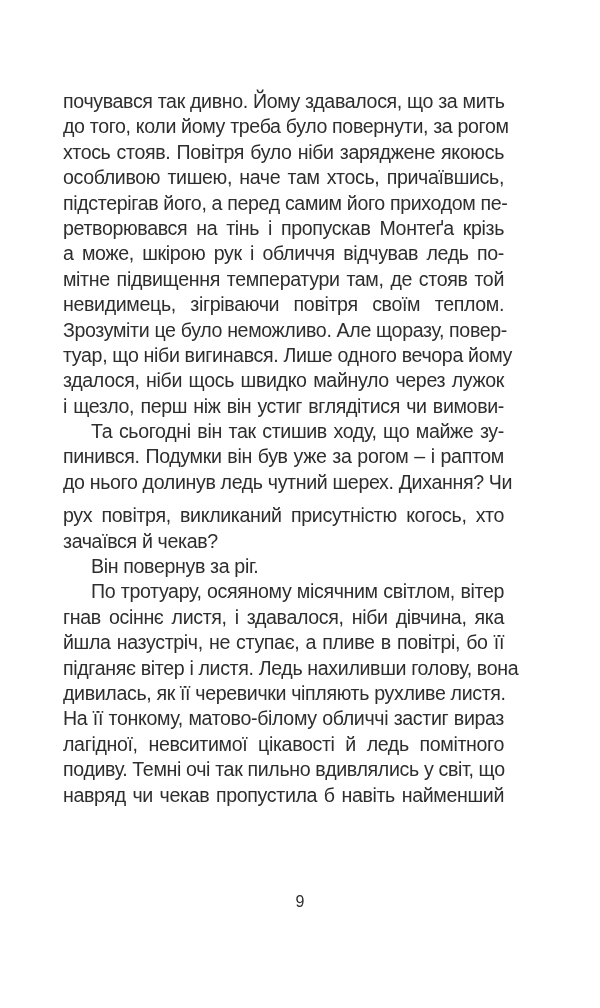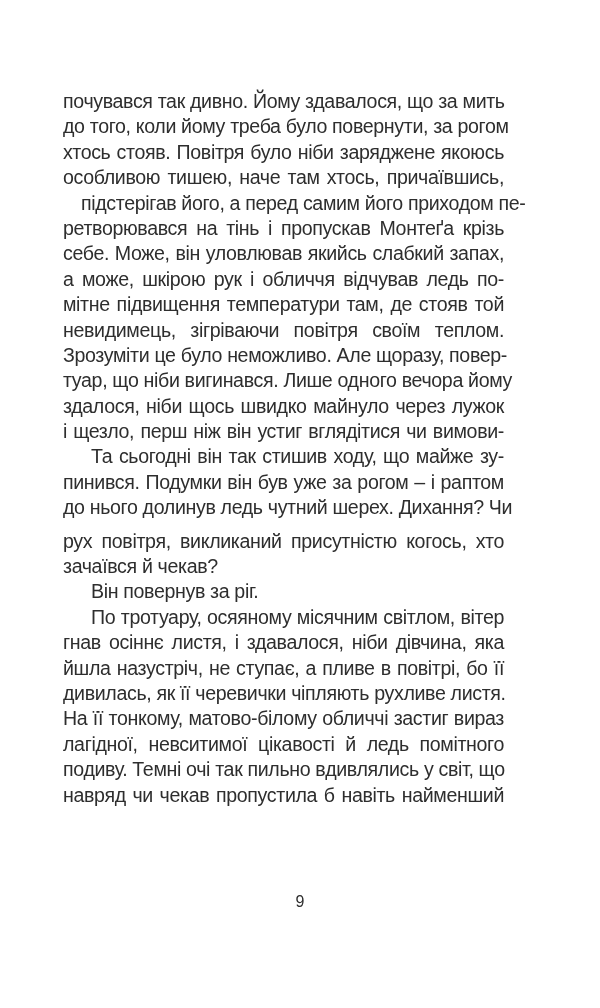--- a/index.html
+++ b/index.html
@@ -57,39 +57,39 @@
   </style>
 </head>
 <body>
 
 <div class="page">
   <div class="text-block" id="text-block" style="line-height: 25.4px; top: 89px;">
       <span class="line" style="height: 25.4px;">почувався так дивно. Йому здавалося, що за мить</span>
       <span class="line" style="height: 25.4px;">до того, коли йому треба було повернути, за рогом</span>
       <span class="line" style="height: 25.4px;">хтось стояв. Повітря було ніби заряджене якоюсь</span>
       <span class="line" style="height: 25.4px;">особливою тишею, наче там хтось, причаївшись,</span>
-      <span class="line" style="height: 25.4px; margin-left: 18px;">підстерігав його, а перед самим його приходом пе-</span>
+      <span class="line" style="height: 25.4px;">підстерігав його, а перед самим його приходом пе-</span>
       <span class="line" style="height: 25.4px;">ретворювався на тінь і пропускав Монтеґа крізь</span>
-      <span class="line" style="height: 25.4px;">себе. Може, він уловлював якийсь слабкий запах,</span>
       <span class="line" style="height: 25.4px;">а може, шкірою рук і обличчя відчував ледь по-</span>
       <span class="line" style="height: 25.4px;">мітне підвищення температури там, де стояв той</span>
       <span class="line" style="height: 25.4px;">невидимець, зігріваючи повітря своїм теплом.</span>
       <span class="line" style="height: 25.4px;">Зрозуміти це було неможливо. Але щоразу, повер-</span>
       <span class="line" style="height: 25.4px;">туар, що ніби вигинався. Лише одного вечора йому</span>
       <span class="line" style="height: 25.4px;">здалося, ніби щось швидко майнуло через лужок</span>
       <span class="line" style="height: 25.4px;">і щезло, перш ніж він устиг вглядітися чи вимови-</span>
       <span class="line indent" style="height: 25.4px;">Та сьогодні він так стишив ходу, що майже зу-</span>
       <span class="line" style="height: 25.4px;">пинився. Подумки він був уже за рогом – і раптом</span>
       <span class="line" style="height: 25.4px;">до нього долинув ледь чутний шерех. Дихання? Чи</span>
       <span class="line" style="height: 25.4px; margin-top: 8px;">рух повітря, викликаний присутністю когось, хто</span>
       <span class="line last" style="height: 25.4px;">зачаївся й чекав?</span>
       <span class="line indent last" style="height: 25.4px;">Він повернув за ріг.</span>
       <span class="line indent" style="height: 25.4px;">По тротуару, осяяному місячним світлом, вітер</span>
       <span class="line" style="height: 25.4px;">гнав осіннє листя, і здавалося, ніби дівчина, яка</span>
       <span class="line" style="height: 25.4px;">йшла назустріч, не ступає, а пливе в повітрі, бо її</span>
+      <span class="line" style="height: 25.4px;">підганяє вітер і листя. Ледь нахиливши голову, вона</span>
       <span class="line" style="height: 25.4px;">дивилась, як її черевички чіпляють рухливе листя.</span>
       <span class="line" style="height: 25.4px;">На її тонкому, матово-білому обличчі застиг вираз</span>
       <span class="line" style="height: 25.4px;">лагідної, невситимої цікавості й ледь помітного</span>
       <span class="line" style="height: 25.4px;">подиву. Темні очі так пильно вдивлялись у світ, що</span>
       <span class="line" style="height: 25.4px;">навряд чи чекав пропустила б навіть найменший</span>
     </div>
   <div class="page-number">9</div>
 </div>
 
 </body></html>

